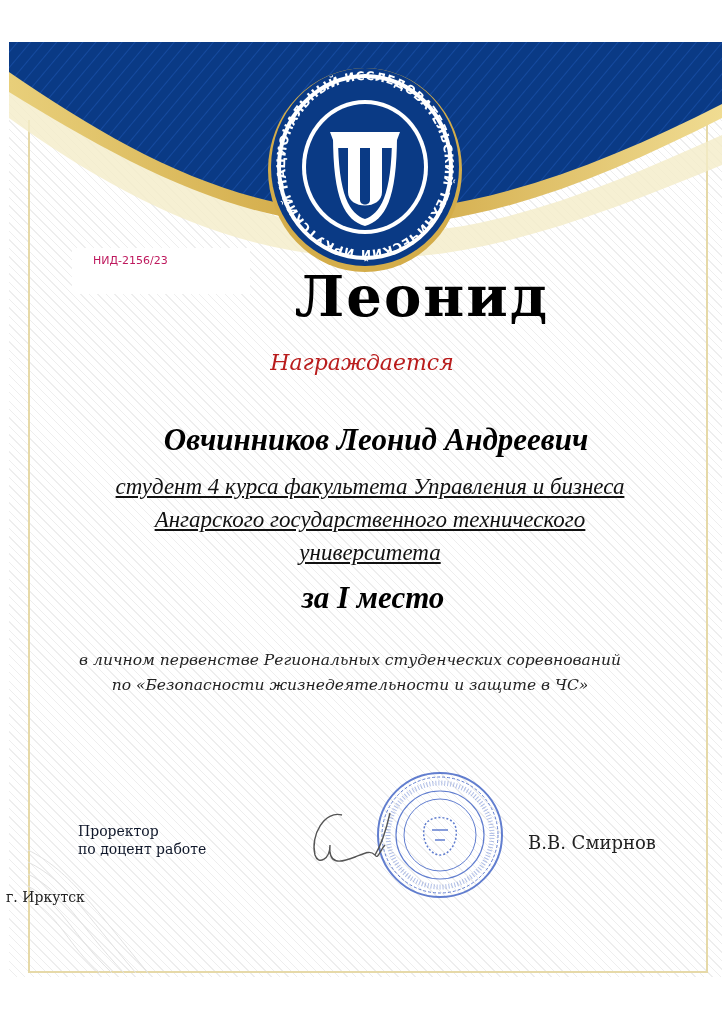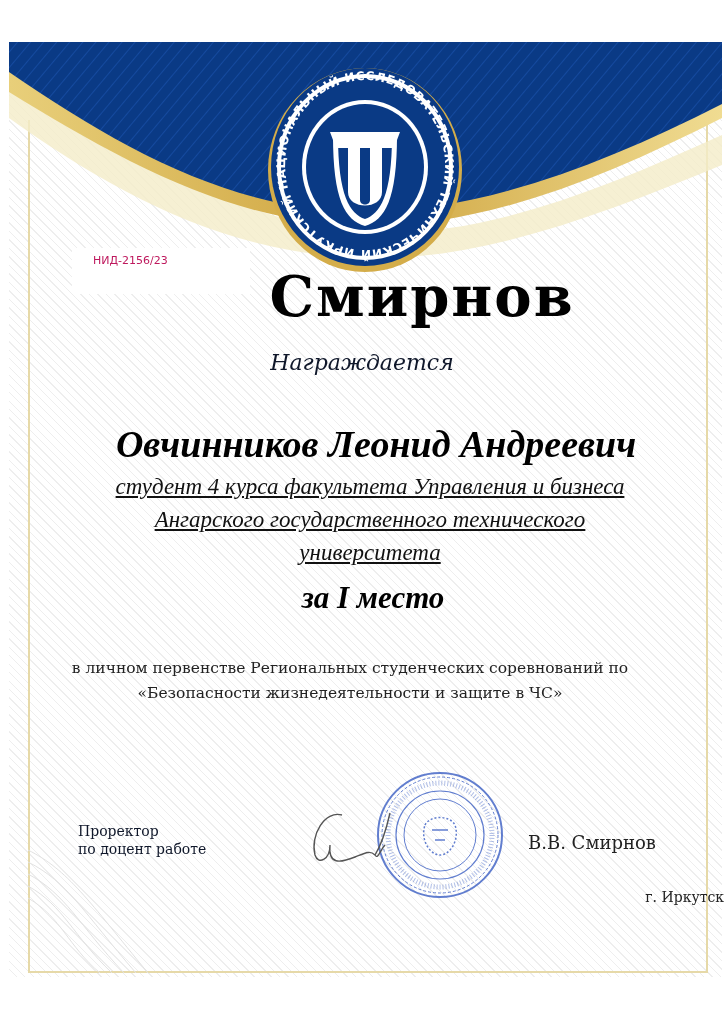--- a/index.html
+++ b/index.html
@@ -7,29 +7,29 @@
   .paper{position:absolute;left:0;top:0;width:724px;height:1023px;background:#fff;}
   .stripes{position:absolute;left:9px;top:42px;width:713px;height:935px;
     background:repeating-linear-gradient(45deg,#ffffff 0px,#ffffff 5px,#ececec 5px,#ececec 6px);
     opacity:0.9;}
   .frame{position:absolute;left:28px;top:120px;width:680px;height:853px;border:2px solid #e6d9a8;border-top:none;box-sizing:border-box;}
   svg.header{position:absolute;left:0;top:0;}
   .docnum-box{position:absolute;left:72px;top:248px;width:178px;height:46px;background:#fff;}
   .docnum{position:absolute;left:93px;top:254px;font-family:"DejaVu Sans",sans-serif;font-size:11px;color:#be185d;}
   .title{position:absolute;left:0;width:724px;top:263px;text-align:center;font-family:"DejaVu Serif",serif;font-weight:bold;font-size:56px;letter-spacing:2px;color:#000;
     padding-left:120px;box-sizing:border-box;}
-  .awarded{position:absolute;left:0;width:724px;top:350px;text-align:center;font-family:"DejaVu Serif",serif;font-style:italic;font-size:22px;color:#0f172a;box-sizing:border-box;}
-  .name{position:absolute;left:0;width:724px;top:422px;text-align:center;font-family:"Liberation Serif",serif;font-style:italic;font-weight:bold;font-size:38px;color:#000;padding-left:28px;box-sizing:border-box;}
+  .awarded{position:absolute;left:0;width:724px;top:350px;text-align:center;font-family:"DejaVu Serif",serif;font-style:italic;font-size:22px;color:#b91c1c;box-sizing:border-box;}
+  .name{position:absolute;left:0;width:724px;top:422px;text-align:center;font-family:"Liberation Serif",serif;font-style:italic;font-weight:bold;font-size:31px;color:#000;padding-left:28px;box-sizing:border-box;}
   .desc{position:absolute;left:100px;width:540px;top:470px;text-align:center;font-family:"Liberation Serif",serif;font-style:italic;font-size:23px;line-height:33px;color:#111;text-decoration:underline;}
   .place{position:absolute;left:0;width:724px;top:580px;text-align:center;font-family:"Liberation Serif",serif;font-style:italic;font-weight:bold;font-size:31px;color:#000;padding-left:22px;box-sizing:border-box;}
-  .comp{position:absolute;left:70px;width:560px;top:648px;text-align:center;font-family:"DejaVu Serif",serif;font-size:15.5px;line-height:25px;color:#222;margin-top:8px;}
+  .comp{position:absolute;left:70px;width:560px;top:648px;text-align:center;font-family:"DejaVu Serif",serif;font-style:italic;font-size:15.5px;line-height:25px;color:#222;}
   .leader{position:absolute;left:60px;width:560px;top:726px;text-align:left;font-family:"DejaVu Serif",serif;font-style:italic;font-size:15.5px;line-height:25px;color:#222;}
   .sigrole{position:absolute;left:78px;top:822px;font-family:"DejaVu Serif",serif;font-size:14px;line-height:18px;color:#0f172a;}
   .signame{position:absolute;left:528px;top:832px;font-family:"DejaVu Serif",serif;font-size:18px;color:#222;}
-  .city{position:absolute;left:0;width:724px;top:888px;text-align:right;font-family:"DejaVu Serif",serif;font-size:14px;line-height:18px;color:#222;box-sizing:border-box;}
+  .city{position:absolute;left:0;width:724px;top:888px;text-align:left;font-family:"DejaVu Serif",serif;font-size:14px;line-height:18px;color:#222;padding-left:6px;box-sizing:border-box;}
   svg.stamp{position:absolute;left:370px;top:770px;}
   svg.signature{position:absolute;left:300px;top:805px;}
   svg.waves{position:absolute;left:28px;top:840px;}
 </style>
 </head>
 <body>
 
 <div class="paper">
   <div class="stripes"></div>
   <div class="frame"></div>
@@ -79,21 +79,21 @@
     </text>
 
     <path d="M330 132 L400 132 L394 148 L382 148 L382 192 C382 210,348 210,348 192 L348 148 L336 148 Z" fill="#ffffff"></path>
     <path d="M333 135 C333 200,345 220,365 226 C385 220,397 200,397 135 L392 135 C392 196,380 214,365 219 C350 214,338 196,338 135 Z" fill="#ffffff"></path>
     <path d="M360 148 L370 148 L370 200 C370 206,360 206,360 200 Z" fill="#0a3a85"></path>
   </svg>
 
   <div class="docnum-box"></div>
   <div class="docnum">НИД-2156/23</div>
 
-  <div class="title">Смирнов</div>
+  <div class="title">Леонид</div>
   <div class="awarded">Награждается</div>
   <div class="name">Овчинников Леонид Андреевич</div>
   <div class="desc">студент 4 курса факультета Управления и бизнеса Ангарского государственного технического университета</div>
   <div class="place">за I место</div>
   <div class="comp">в личном первенстве Региональных студенческих соревнований по «Безопасности жизнедеятельности и защите в ЧС»</div>
 
   <svg class="stamp" width="140" height="140" viewBox="0 0 140 140">
     <g fill="none" stroke="#3b5fc4" opacity="0.8">
       <circle cx="70" cy="65" r="62" stroke-width="2"></circle>
       <circle cx="70" cy="65" r="58" stroke-width="1" stroke-dasharray="3 2"></circle>

